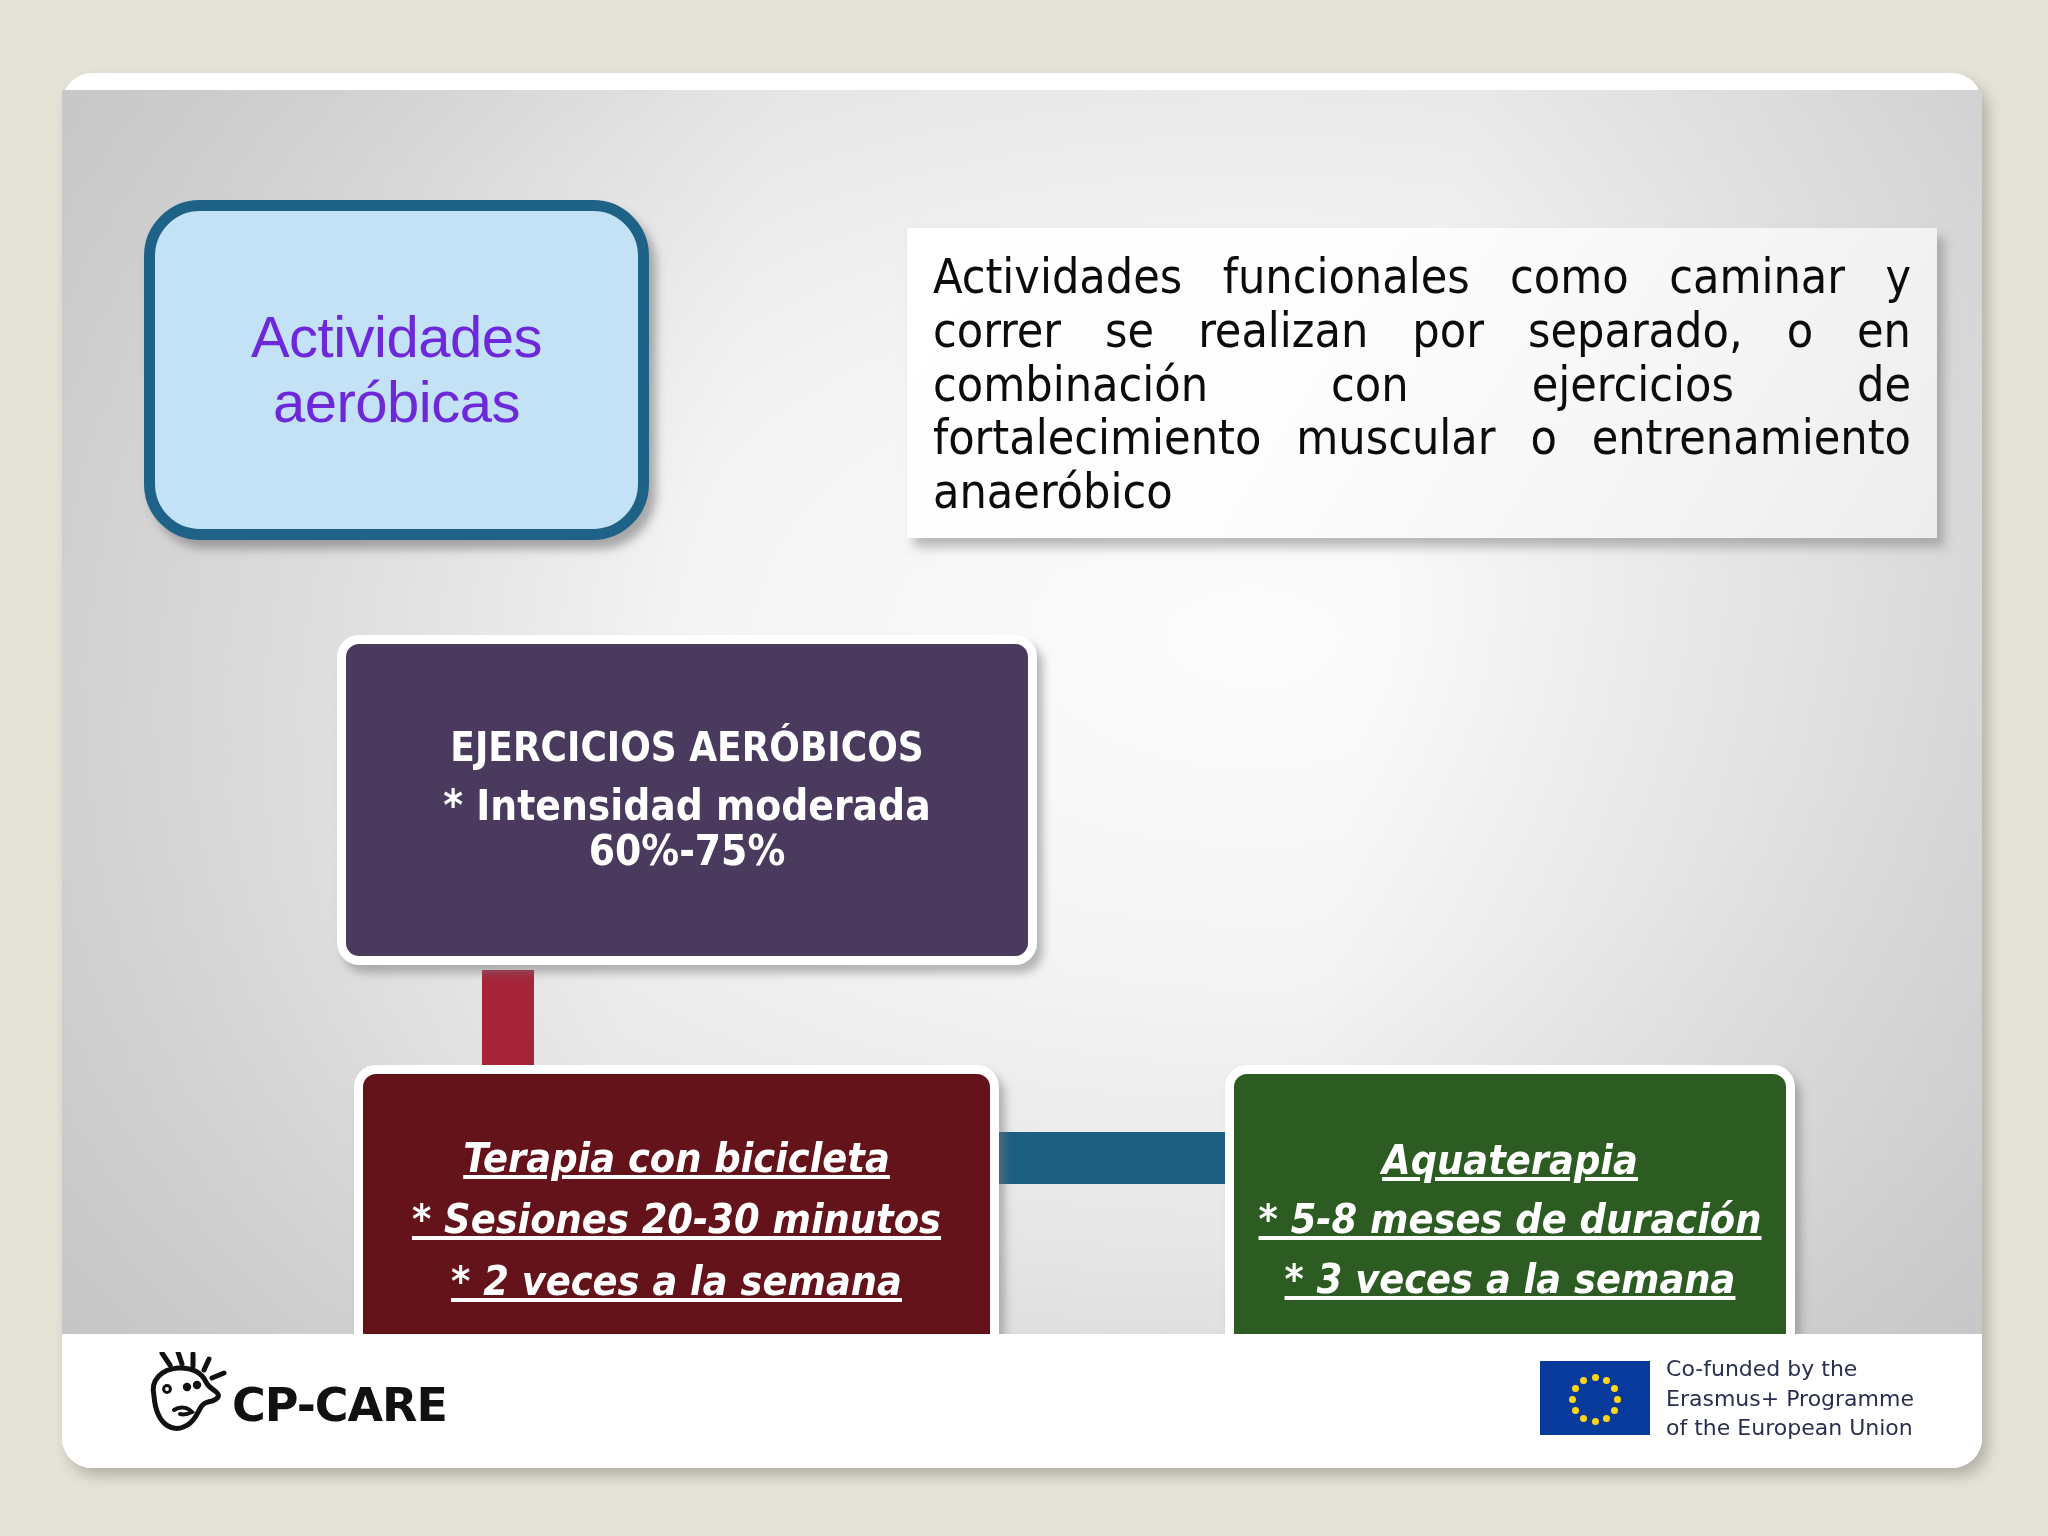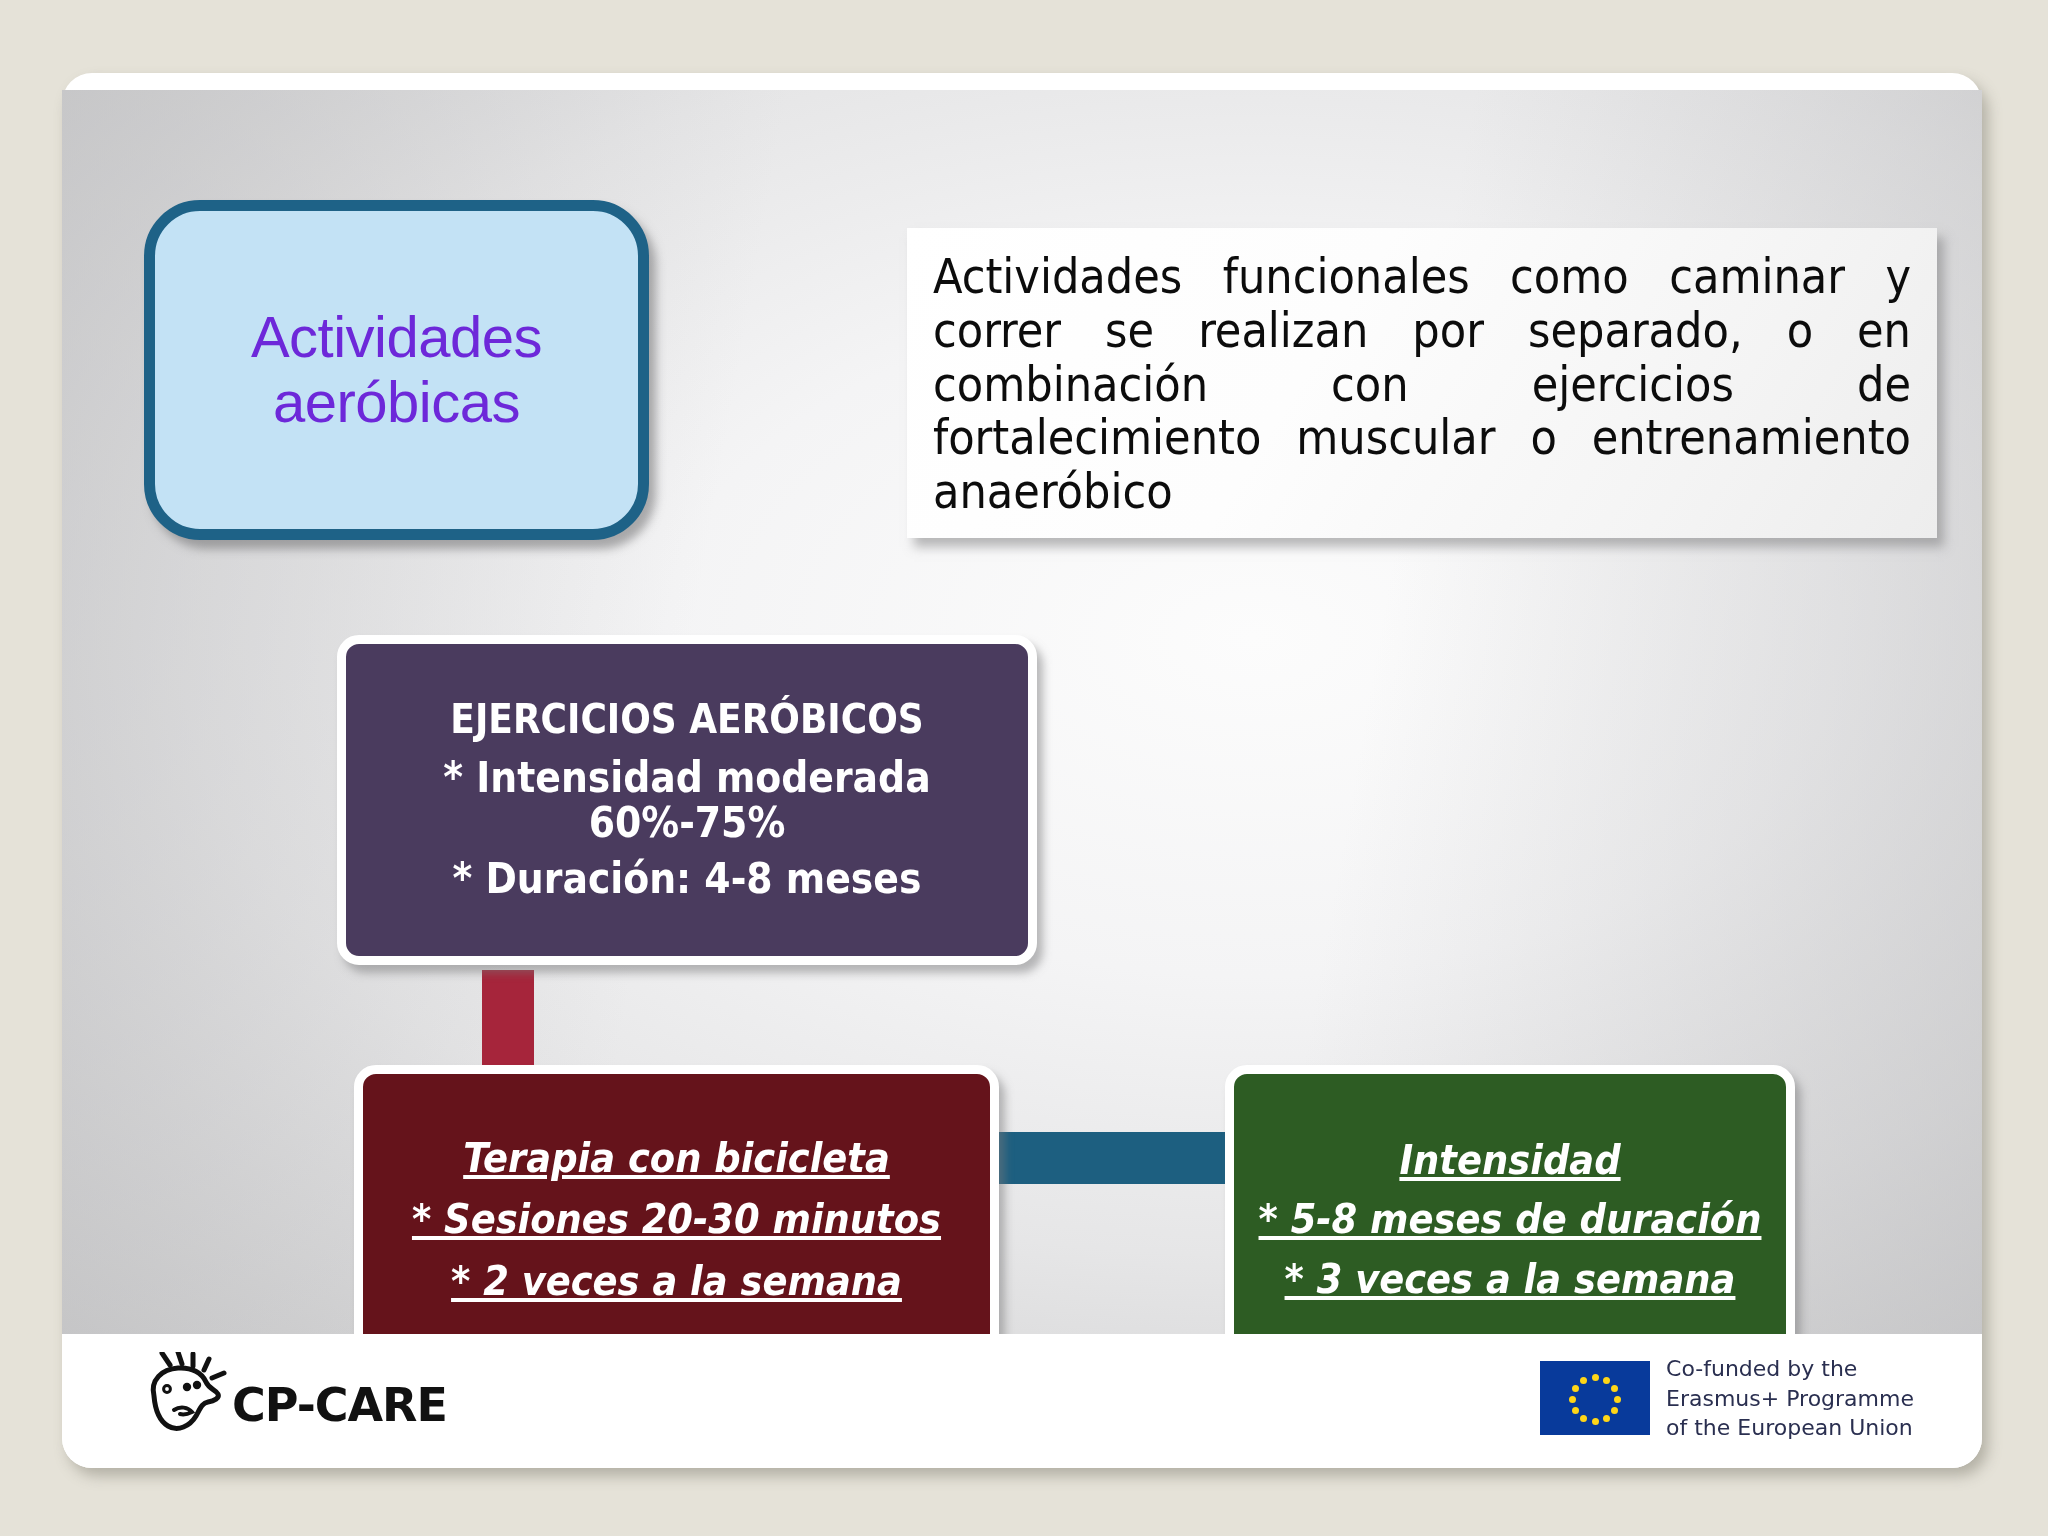--- a/index.html
+++ b/index.html
@@ -270,35 +270,34 @@
       <div class="txt">Actividades aeróbicas</div>
     </div>
 
     <div id="desc-box">
       <div class="txt">Actividades funcionales como caminar y correr se realizan por separado, o en combinación con ejercicios de fortalecimiento muscular o entrenamiento anaeróbico</div>
     </div>
 
     <div id="purple-box" class="flow-box">
       <div class="line head">EJERCICIOS AERÓBICOS</div>
       <div class="line">* Intensidad moderada 60%-75%</div>
-      <div class="line">* Duración: 4-8 meses</div>
     </div>
 
     <div id="connector-vertical"></div>
 
     <div id="red-box" class="flow-box">
       <div class="line">Terapia con bicicleta</div>
       <div class="line">* Sesiones 20-30 minutos</div>
       <div class="line">* 2 veces a la semana</div>
     </div>
 
     <div id="connector-horizontal"></div>
 
     <div id="green-box" class="flow-box">
-      <div class="line">Intensidad</div>
+      <div class="line">Aquaterapia</div>
       <div class="line">* 5-8 meses de duración</div>
       <div class="line">* 3 veces a la semana</div>
     </div>
 
   </div>
 
   <div id="footer-strip">
 
     <div id="cp-care-logo">
       <span class="face">

